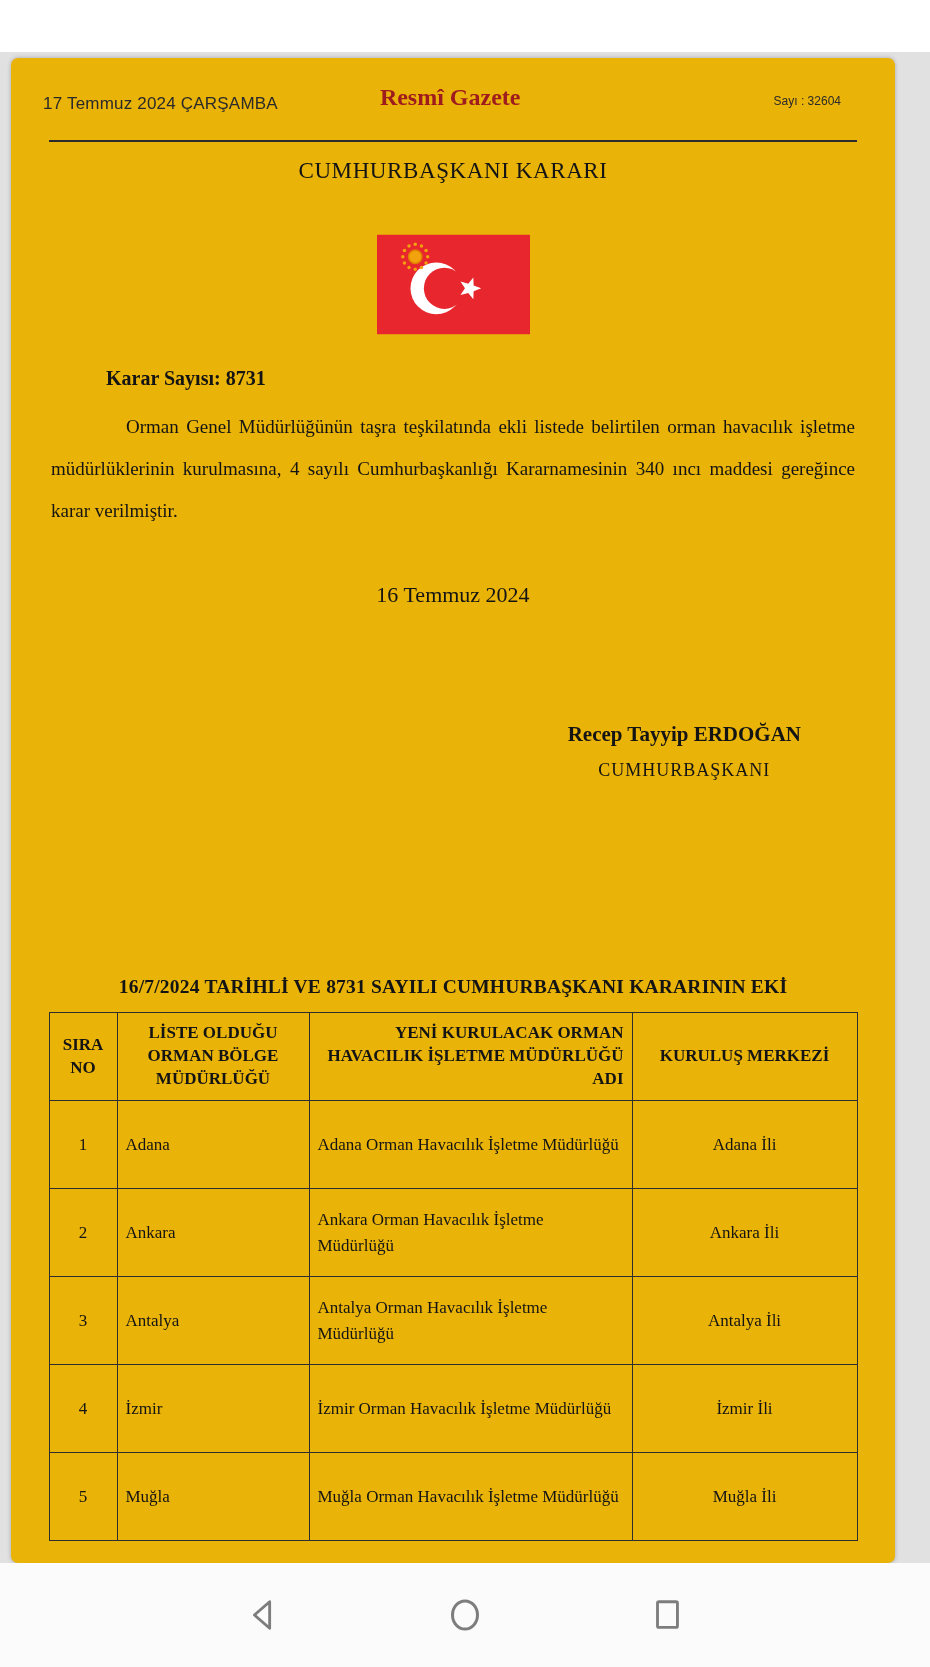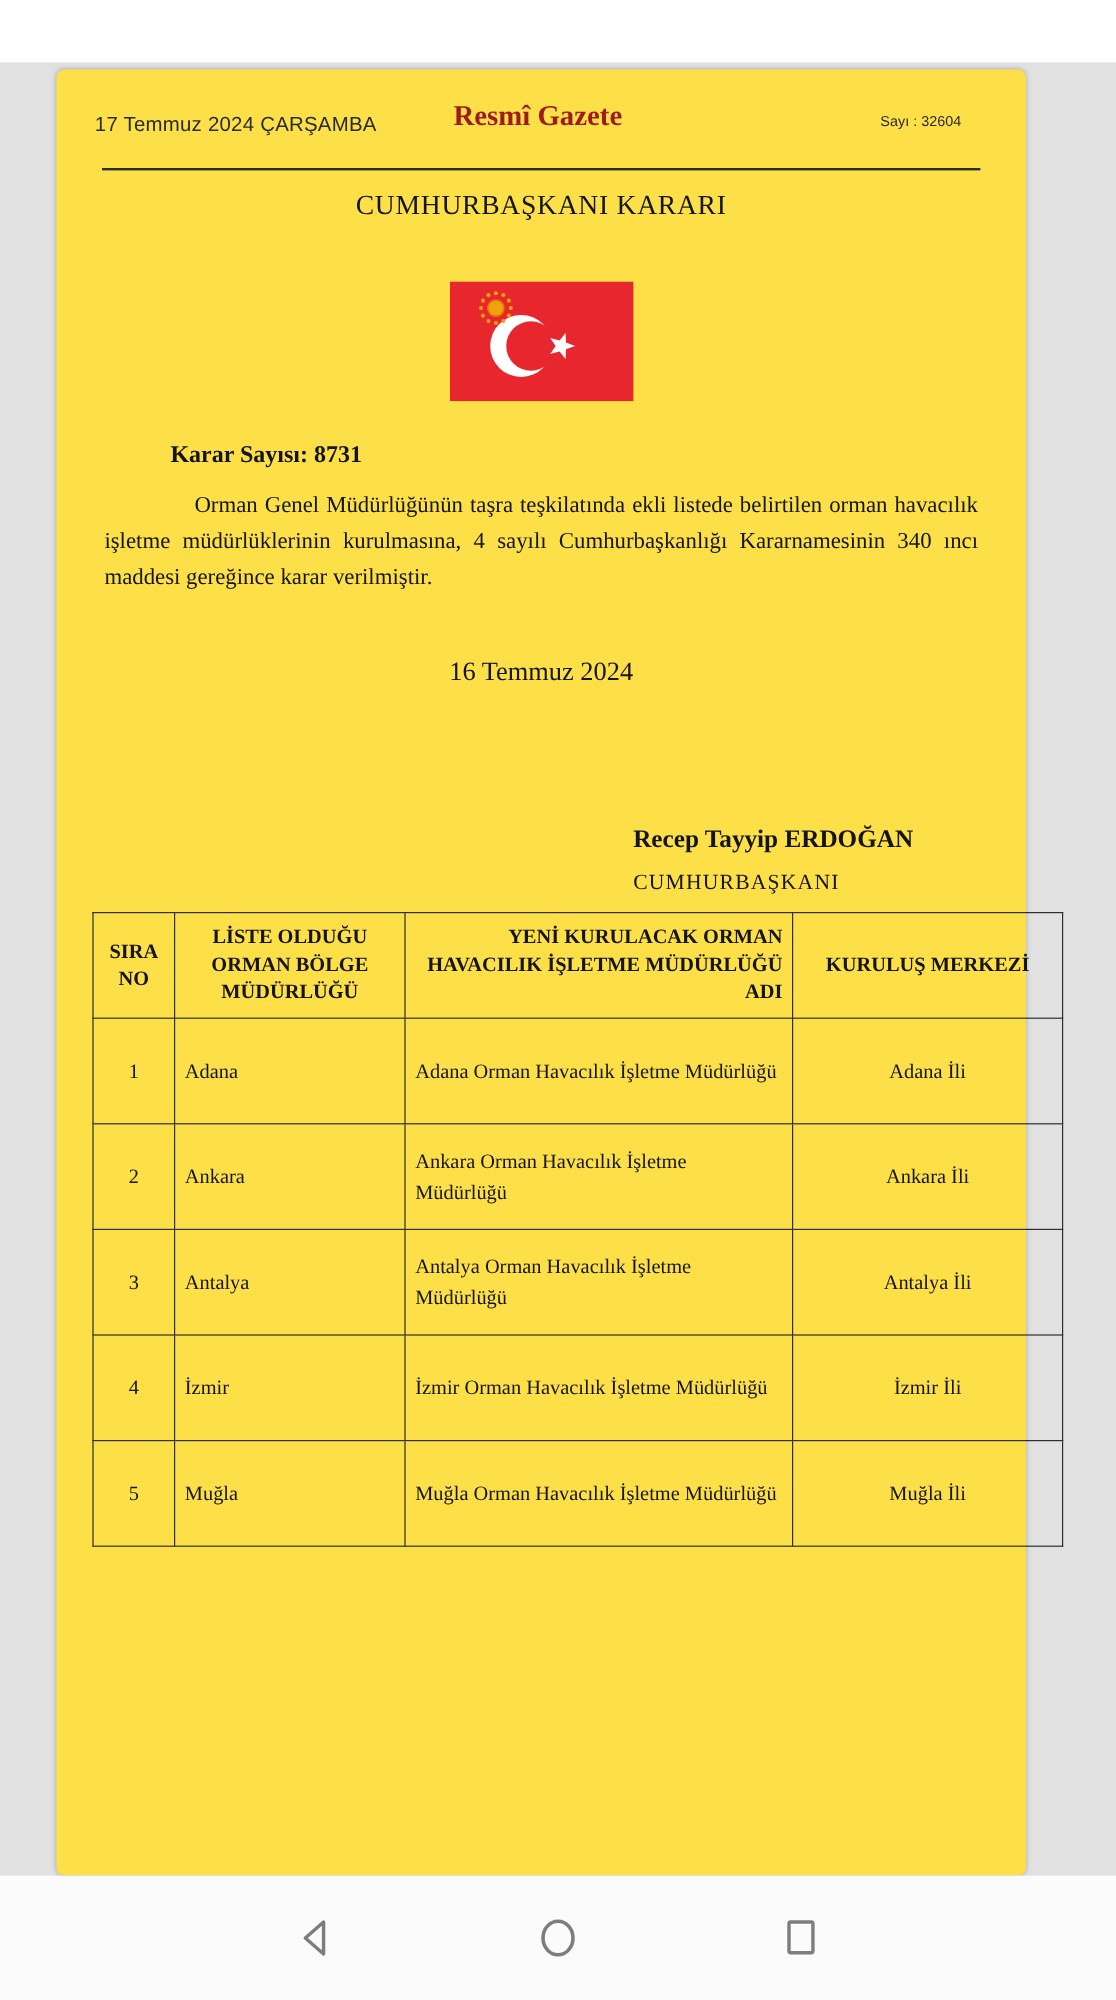--- a/index.html
+++ b/index.html
@@ -8,26 +8,25 @@
     background:#ffffff;
     font-family:"Liberation Serif", serif;
     color:#141414;
     overflow:hidden;
   }
   .backdrop{
     position:absolute;left:0;top:52px;width:930px;height:1513px;
     background:#e1e1e1;
   }
   .page{
-    position:absolute;left:11px;top:58px;width:808px;height:1505px;
-    background:#fde047;border-radius:7px;
+    position:absolute;left:11px;top:58px;width:884px;height:1505px;
+    background:#eab308;border-radius:7px;
     box-shadow:0 0 4px rgba(0,0,0,.25);
     box-sizing:border-box;
     padding:26px 30px 0 30px;
-    margin-left:36px;
   }
   
   .masthead{
     position:relative;height:46px;
     font-family:"Liberation Sans", sans-serif;font-size:17px;color:#2a2a2a;
   }
   .masthead .mh-date{position:absolute;left:2px;top:10px;letter-spacing:.2px;}
   .masthead .mh-title{
     position:absolute;left:50%;top:0;transform:translateX(-52%);
     font-family:"Liberation Serif", serif;font-weight:bold;font-size:24px;
@@ -37,26 +36,26 @@
   .doc-title{
     text-align:center;font-weight:normal;font-size:23px;letter-spacing:.6px;
     margin-top:16px;
   }
   
   .flag-wrap{width:153px;margin:50px auto 0 auto;}
   
   .decision-no{margin:28px 0 0 65px;font-weight:bold;font-size:20px;font-family:Liberation Serif, serif;}
   .body-par{
     margin:16px 10px 0 10px;
-    font-size:19px;line-height:30px;text-align:justify;text-indent:75px;
+    font-size:19px;line-height:42px;text-align:justify;text-indent:75px;
   }
   .decision-date{margin-top:50px;text-align:center;font-size:22px;}
   .signature{
     width:-moz-fit-content;width:fit-content;
-    margin:114px 64px 0 auto;
+    margin:114px 64px 0 auto;text-align:center;
   }
   .sig-name{font-weight:bold;font-size:21px;white-space:nowrap;}
   .sig-title{font-size:18px;letter-spacing:1px;margin-top:13px;white-space:nowrap;}
   
   .annex-title{
     margin-top:195px;text-align:center;font-weight:bold;font-size:19.5px;
     letter-spacing:.2px;
   }
   .liste-label{
     margin-top:16px;text-align:center;font-weight:bold;font-size:21px;
@@ -136,20 +135,21 @@
 
   <p class="body-par">Orman Genel Müdürlüğünün taşra teşkilatında ekli listede belirtilen orman havacılık işletme müdürlüklerinin kurulmasına, 4 sayılı Cumhurbaşkanlığı Kararnamesinin 340 ıncı maddesi gereğince karar verilmiştir.</p>
 
   <div class="decision-date">16 Temmuz 2024</div>
 
   <div class="signature">
     <div class="sig-name">Recep Tayyip ERDOĞAN</div>
     <div class="sig-title">CUMHURBAŞKANI</div>
   </div>
 
+  <div class="annex-title">16/7/2024 TARİHLİ VE 8731 SAYILI CUMHURBAŞKANI KARARININ EKİ</div>
 
   <table class="annex-table">
     <thead>
       <tr>
         <th class="col-no">SIRA NO</th>
         <th class="col-region" style="text-align:center">LİSTE OLDUĞU ORMAN BÖLGE MÜDÜRLÜĞÜ</th>
         <th class="col-name" style="text-align:right;padding-right:8px">YENİ KURULACAK ORMAN HAVACILIK İŞLETME MÜDÜRLÜĞÜ ADI</th>
         <th class="col-center">KURULUŞ MERKEZİ</th>
       </tr>
     </thead>

